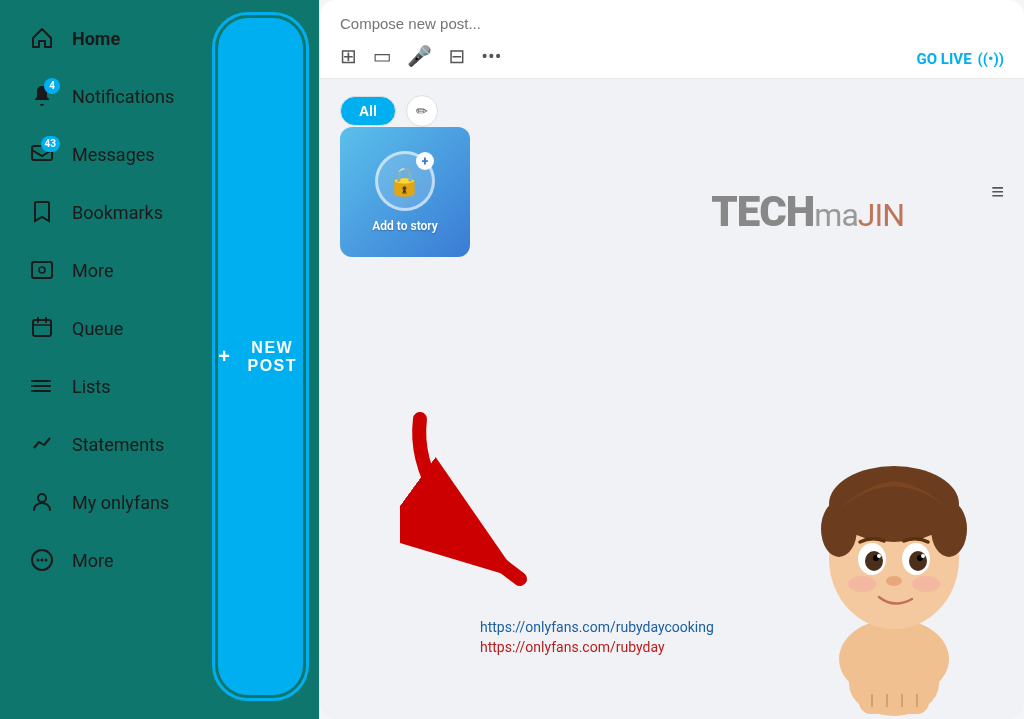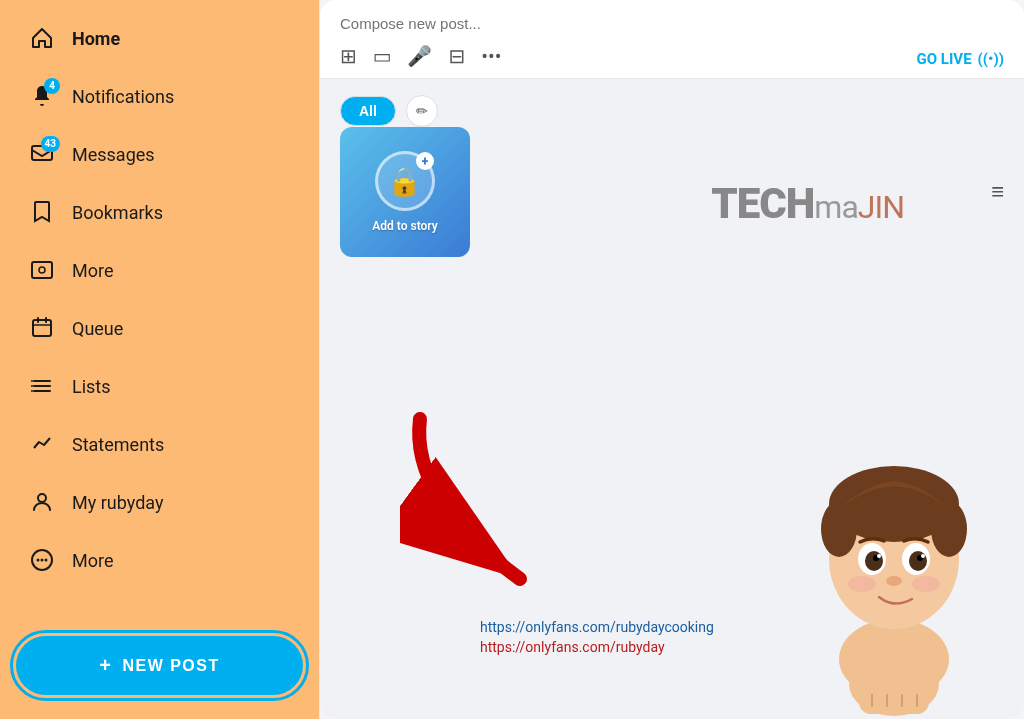--- a/index.html
+++ b/index.html
@@ -9,23 +9,22 @@
       display: flex;
       width: 1024px;
       height: 719px;
       overflow: hidden;
     }
 
     
     .sidebar {
       width: 320px;
       min-width: 320px;
-      background: #fdba74;
-      display: flex;
-      flex-direction: column;
+      background: #0f766e;
+      display: flex;
       border-right: 1px solid #e8e8e8;
       padding: 8px 0;
       position: relative;
       z-index: 2;
     }
 
     .nav-item {
       display: flex;
       align-items: center;
       padding: 14px 20px;
@@ -170,21 +169,21 @@
       align-items: center;
       justify-content: center;
       cursor: pointer;
       font-size: 14px;
       color: #555;
     }
 
     
     .brand-logo {
       position: absolute;
-      top: 100px;
+      top: 108px;
       right: 120px;
       font-size: 42px;
       font-weight: 900;
       letter-spacing: -1px;
       color: #b0b0b0;
       user-select: none;
       margin-left: 32px;
     }
     .brand-logo .tech { color: #888; font-weight: 900; }
     .brand-logo .ma { color: #888; font-weight: 400; }
@@ -359,21 +358,21 @@
         </span>
         <span class="nav-label">Statements</span>
       </div>
       <div class="nav-item">
         <span class="nav-icon">
           <svg width="24" height="24" viewBox="0 0 24 24">
             <circle cx="12" cy="8" r="4" stroke="#1a1a1a" stroke-width="2" fill="none"></circle>
             <path d="M4 20c0-4 3.58-7 8-7s8 3 8 7" stroke="#1a1a1a" stroke-width="2" fill="none" stroke-linecap="round"></path>
           </svg>
         </span>
-        <span class="nav-label">My rubyday</span>
+        <span class="nav-label">My onlyfans</span>
       </div>
       <div class="nav-item">
         <span class="nav-icon">
           <svg width="24" height="24" viewBox="0 0 24 24">
             <circle cx="12" cy="12" r="10" stroke="#1a1a1a" stroke-width="2" fill="none"></circle>
             <circle cx="8" cy="12" r="1.5" fill="#1a1a1a"></circle>
             <circle cx="12" cy="12" r="1.5" fill="#1a1a1a"></circle>
             <circle cx="16" cy="12" r="1.5" fill="#1a1a1a"></circle>
           </svg>
         </span>

